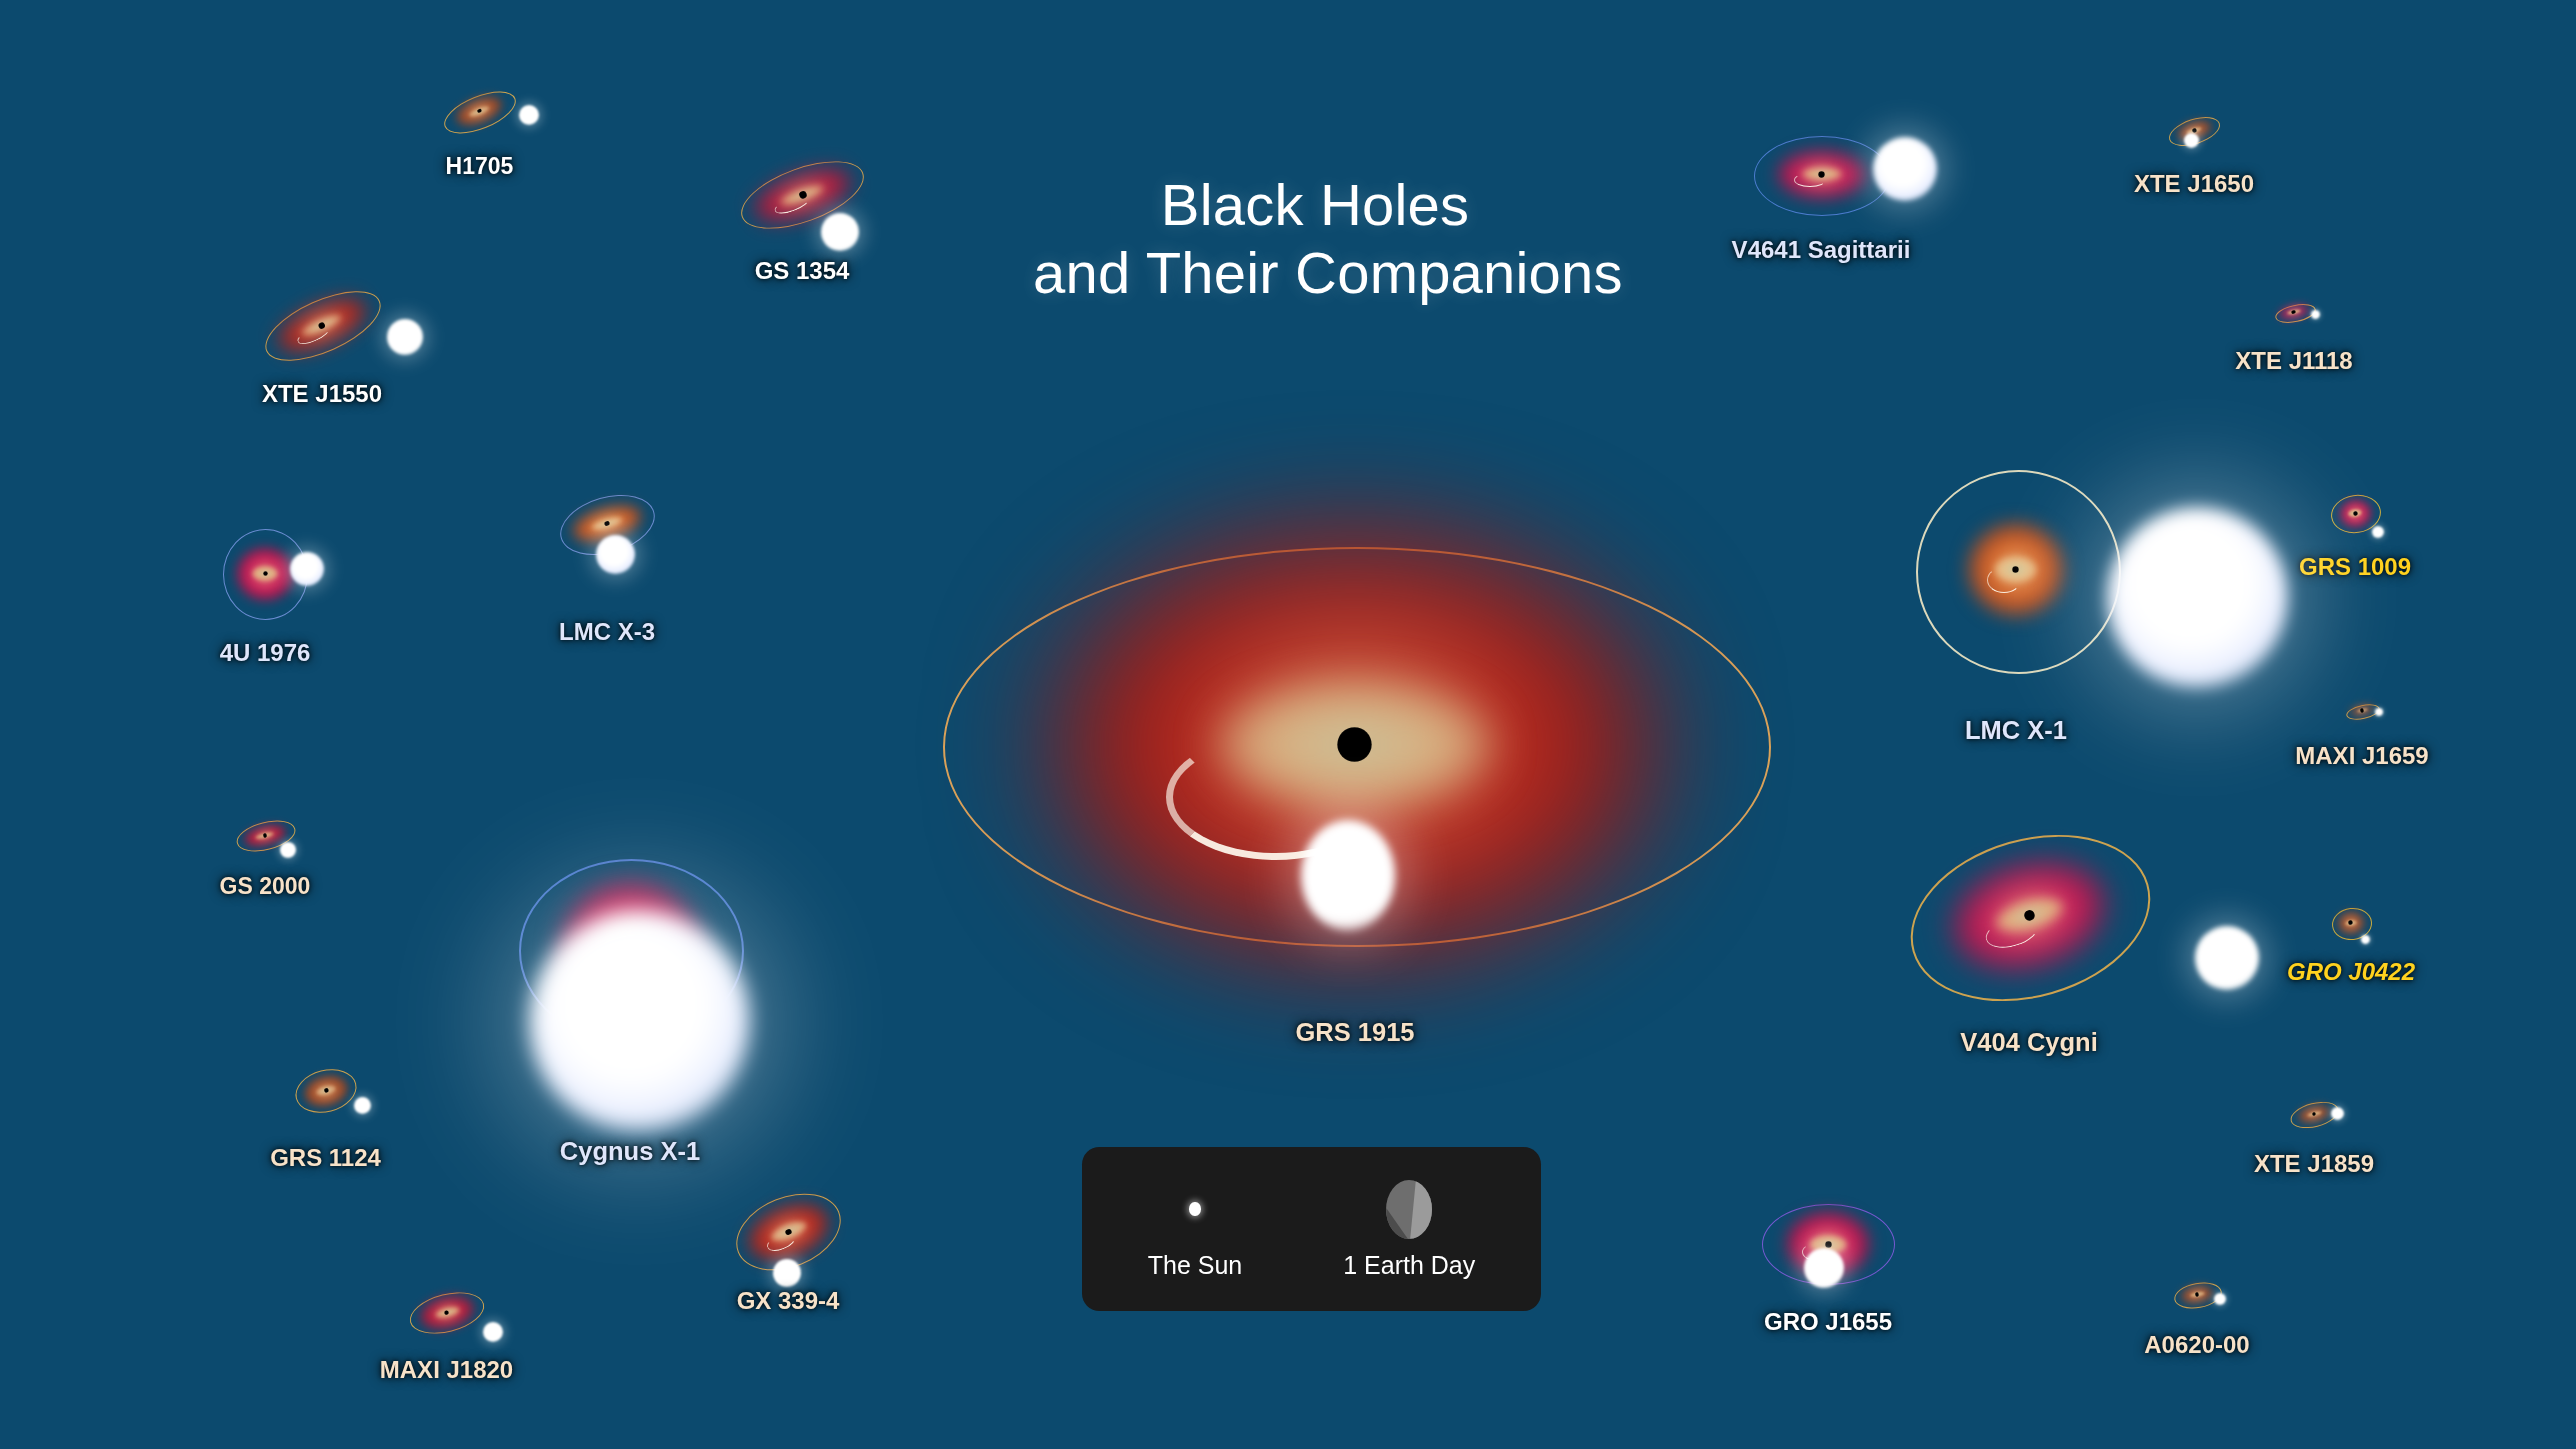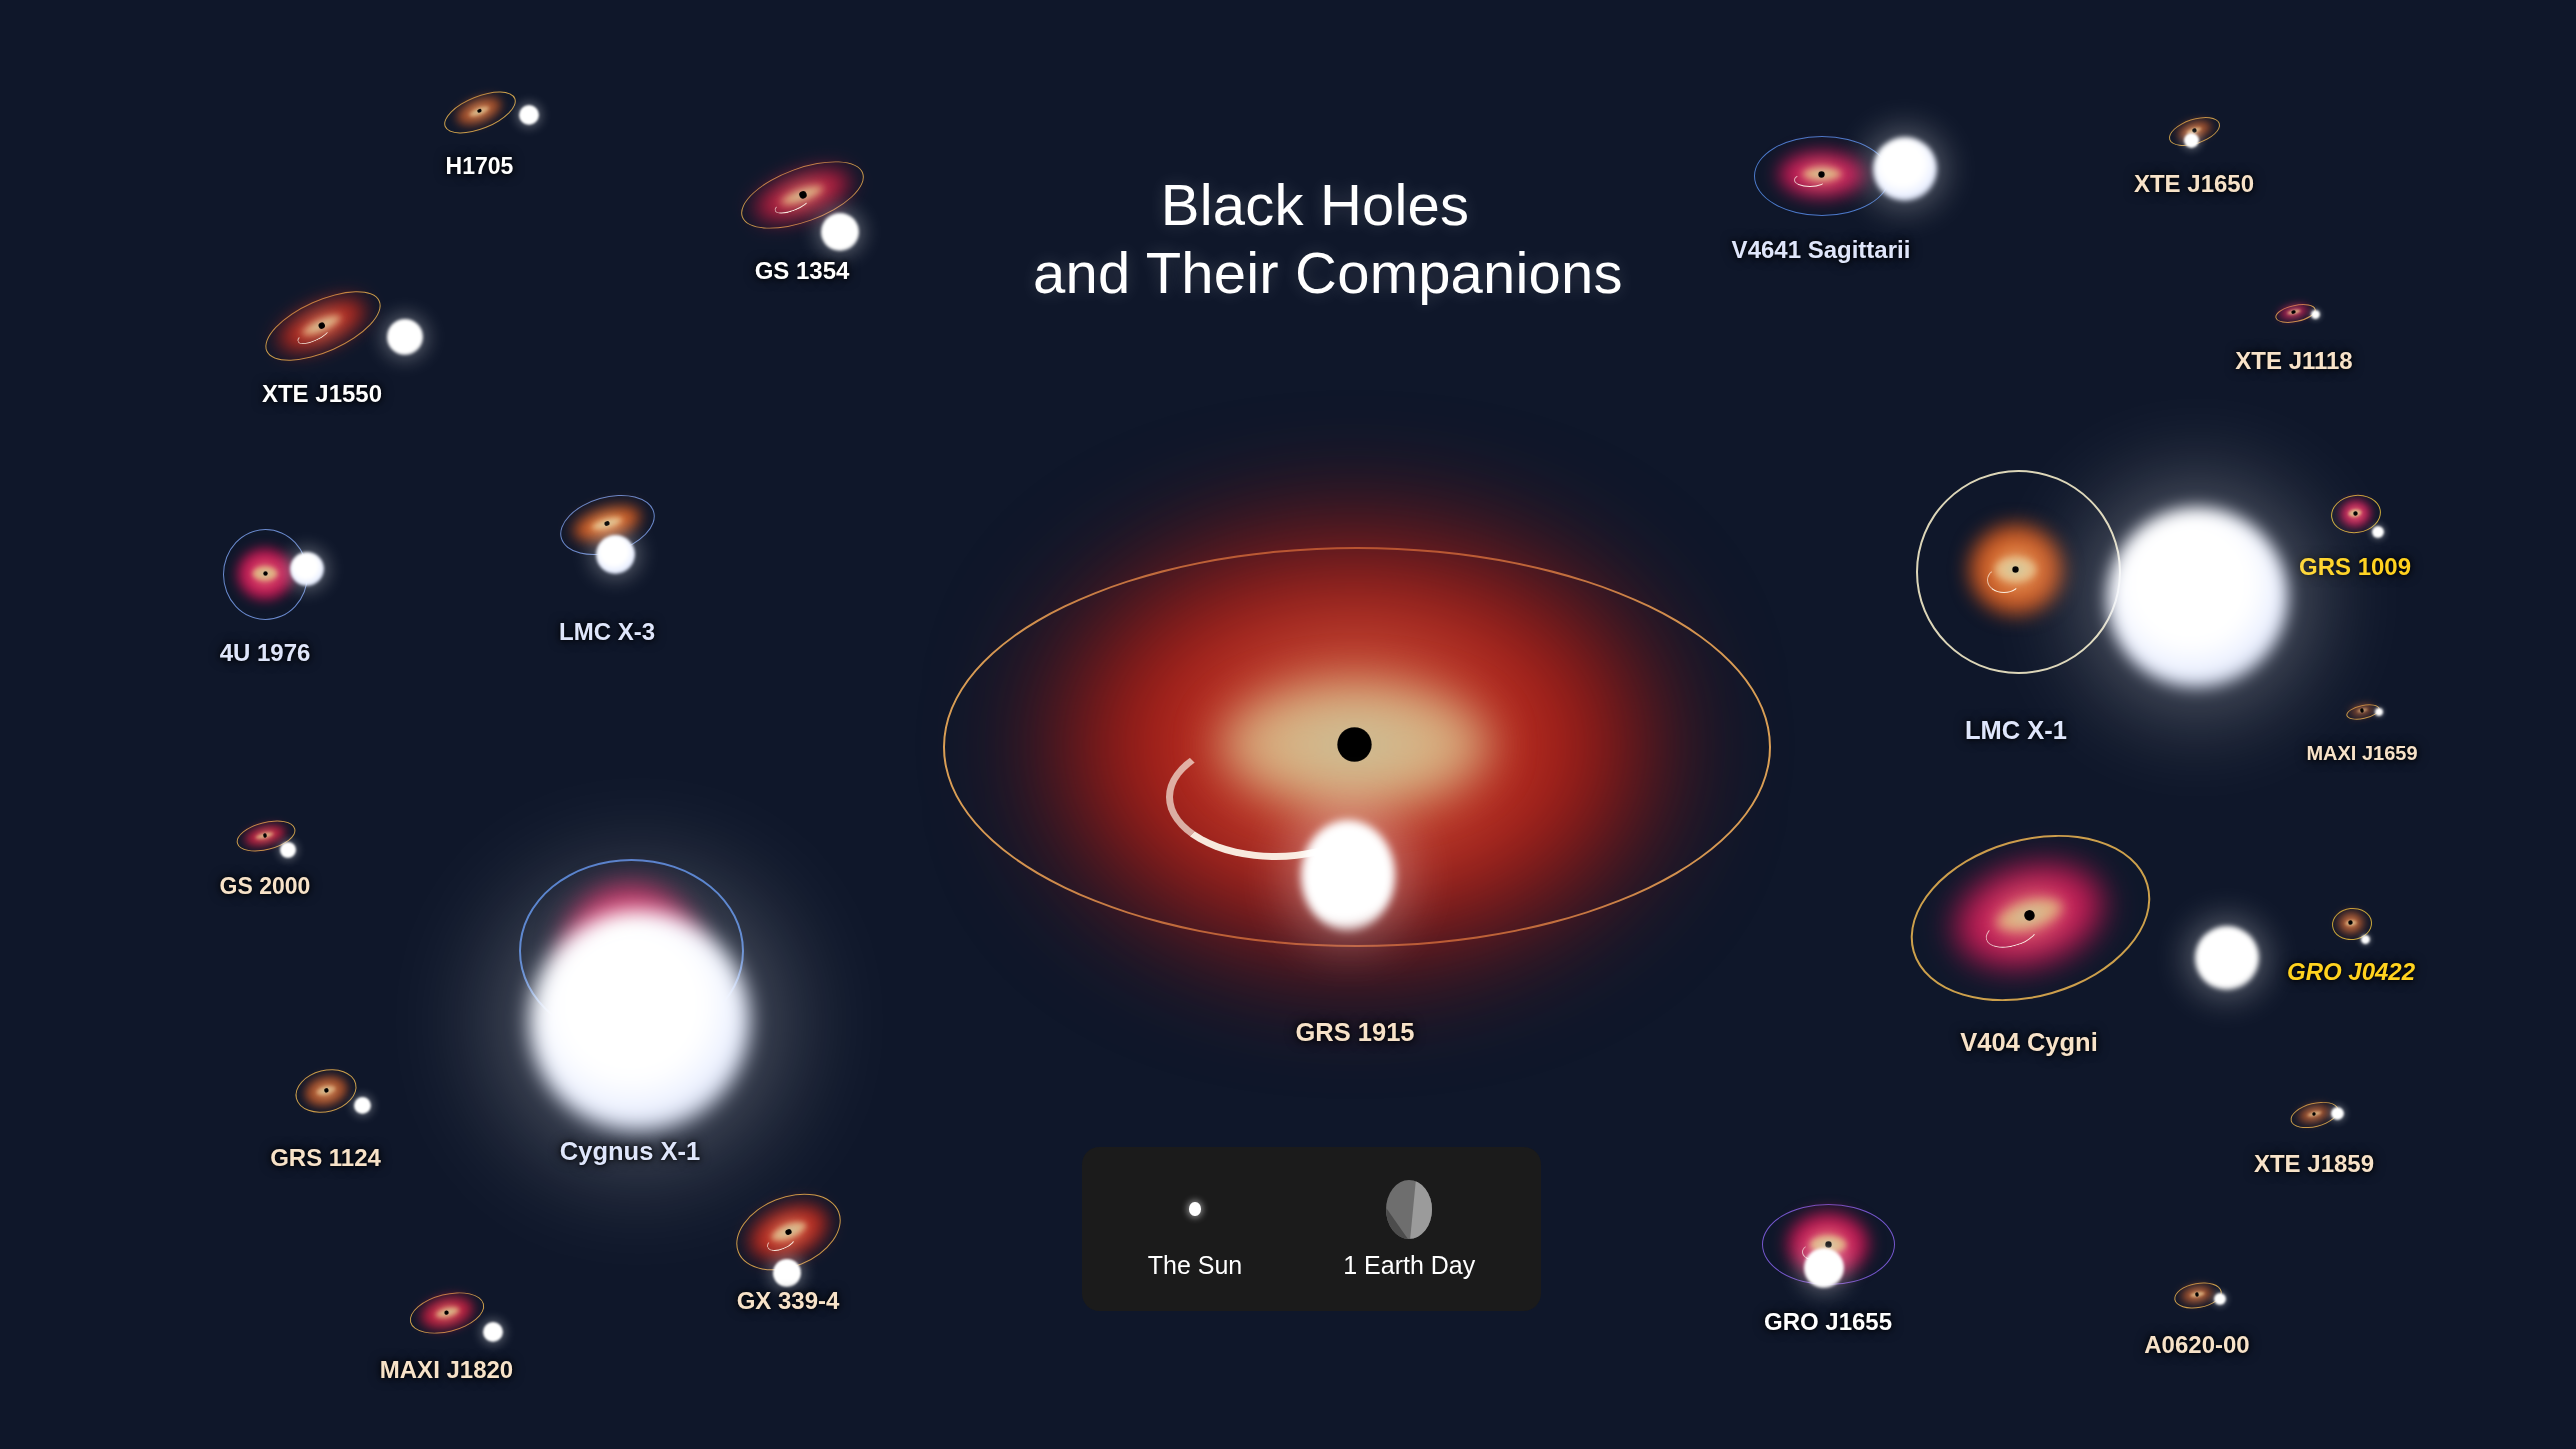--- a/index.html
+++ b/index.html
@@ -2,21 +2,21 @@
 <html style="font-size:10.7px"><head>
 <meta charset="utf-8">
 <title>Black Holes and Their Companions</title>
 <style>
   html,body{margin:0;padding:0;background:#000;}
   body{
     width:2576px;height:1449px;overflow:hidden;position:relative;
     font-family:"Liberation Sans","DejaVu Sans",sans-serif;
     background:#000000;
   }
-  #stage{position:absolute;inset:0;width:2576px;height:1449px;background:#0f172a;}
+  #stage{position:absolute;inset:0;width:2576px;height:1449px;background:#0c4a6e;}
 
   
   #title{
     position:absolute;left:1033px;top:171px;width:564px;
     text-align:center;color:#ffffff;
     font-size:58px;line-height:1.18;font-weight:400;
     letter-spacing:0.2px;
     text-shadow:0 0 17.4px rgba(255,255,255,.18);
   }
   #title .ln{display:block;white-space:nowrap;}
@@ -271,21 +271,21 @@
       <div class="sys" style="left: 2335px; top: 694px; width: 54px; height: 34px;">
         <div class="art">
           <div class="orbit" style="width: 32px; height: 12px; left: 10.7px; top: 10.7px; border-width: 1.7px; border-color: rgb(216, 169, 78); transform: rotate(-12deg); opacity: 0.95;"></div>
           <div class="disk" style="width: 24px; height: 9.4px; left: 14.8px; top: 12px; transform: rotate(-12deg);">
             <div class="halo" style="--hb: 4px; background: radial-gradient(rgb(217, 168, 120) 0%, rgb(181, 98, 58) 34%, rgb(138, 60, 30) 66%, rgba(0, 0, 0, 0) 100%);"></div>
             <div class="inner" style="width: 11px; height: 2.8px; left: 6.5px; top: 3.3px; --ib: 1.3px; background: radial-gradient(rgba(200, 210, 170, 0.85) 0%, rgb(217, 168, 120) 45%, rgba(0, 0, 0, 0) 100%);"></div>
             <div class="bh" style="width: 2.7px; height: 2.7px; left: 10.7px; top: 3.4px;"></div>
           </div>
           <div class="star" style="width: 8px; height: 8px; left: 40px; top: 14px; background: radial-gradient(circle at 46% 42%, rgb(255, 255, 255) 0%, rgb(255, 255, 255) 42%, rgb(255, 255, 255) 66%, rgba(255, 255, 255, 0) 100%); filter: blur(0.8px); box-shadow: rgba(255, 255, 255, 0.35) 0px 0px 4.4px 0.8px;"></div>
         </div>
-        <div class="lbl" style="top: 48px; font-size: 20px; color: rgb(247, 226, 200);">MAXI J1659</div>
+        <div class="lbl" style="top: 48px; font-size: 24px; color: rgb(247, 226, 200);">MAXI J1659</div>
       </div>
       <div class="sys" style="left: 1878px; top: 815px; width: 302px; height: 201px;">
         <div class="art">
           <div class="orbit" style="width: 241px; height: 154px; left: 30px; top: 23.5px; border-width: 2.3px; border-color: rgb(216, 169, 78); transform: rotate(-16deg); opacity: 0.95;"></div>
           <div class="disk" style="width: 154px; height: 101px; left: 74px; top: 50px; transform: rotate(-16deg);">
             <div class="halo" style="--hb: 15.4px; background: radial-gradient(rgb(226, 176, 128) 0%, rgb(212, 42, 98) 34%, rgb(168, 17, 72) 66%, rgba(0, 0, 0, 0) 100%);"></div>
             <div class="inner" style="width: 71px; height: 30px; left: 42px; top: 35px; --ib: 5.4px; background: radial-gradient(rgba(200, 210, 170, 0.85) 0%, rgb(226, 176, 128) 45%, rgba(0, 0, 0, 0) 100%);"></div>
             <div class="bh" style="width: 8.5px; height: 8.5px; left: 73px; top: 46px;"></div>
             <div class="arc" style="width: 52px; height: 26px; left: 29px; top: 48px; border-width: 1.9px; border-bottom-color: rgba(255, 250, 238, 0.92); border-left-color: rgba(255, 250, 238, 0.65);"></div>
           </div>

